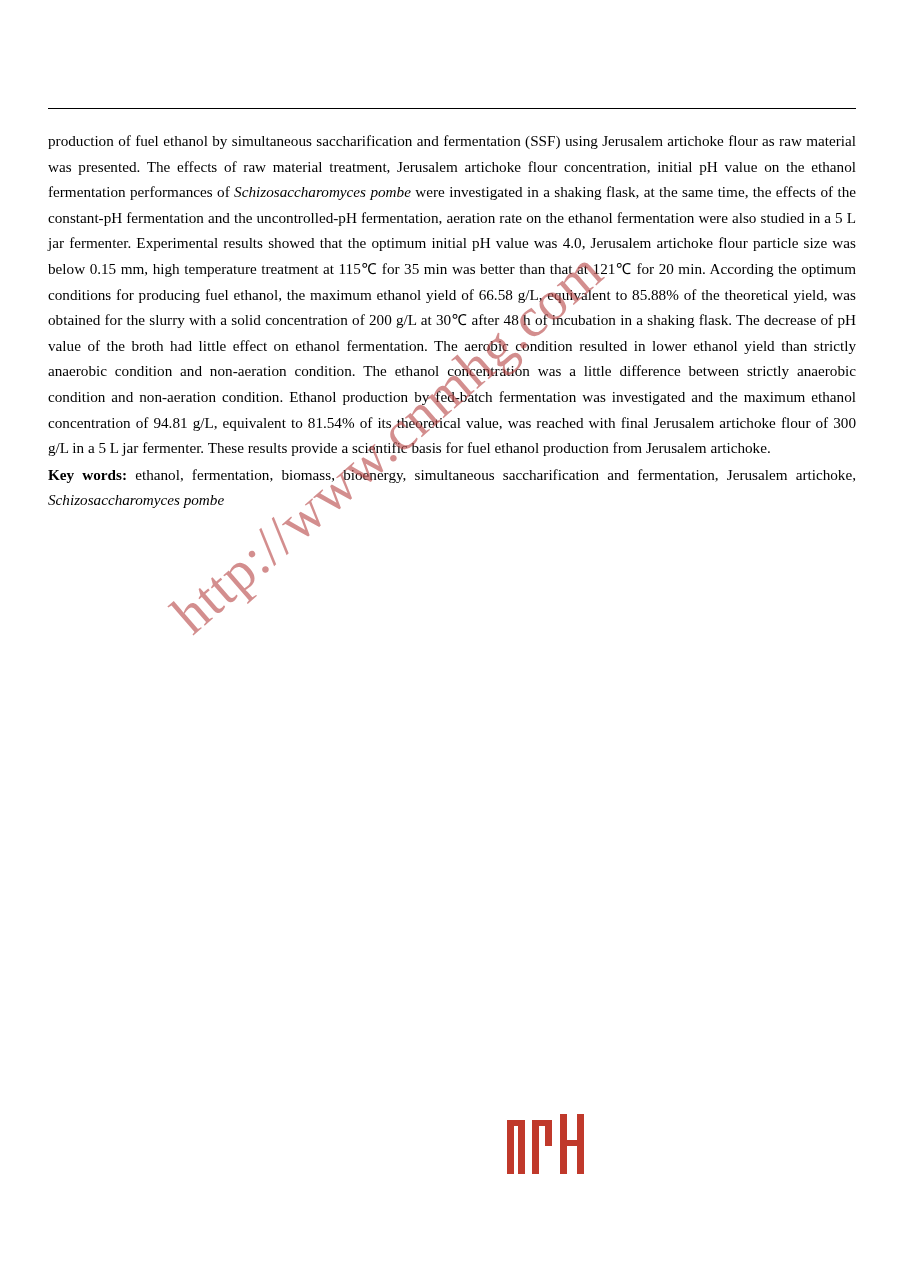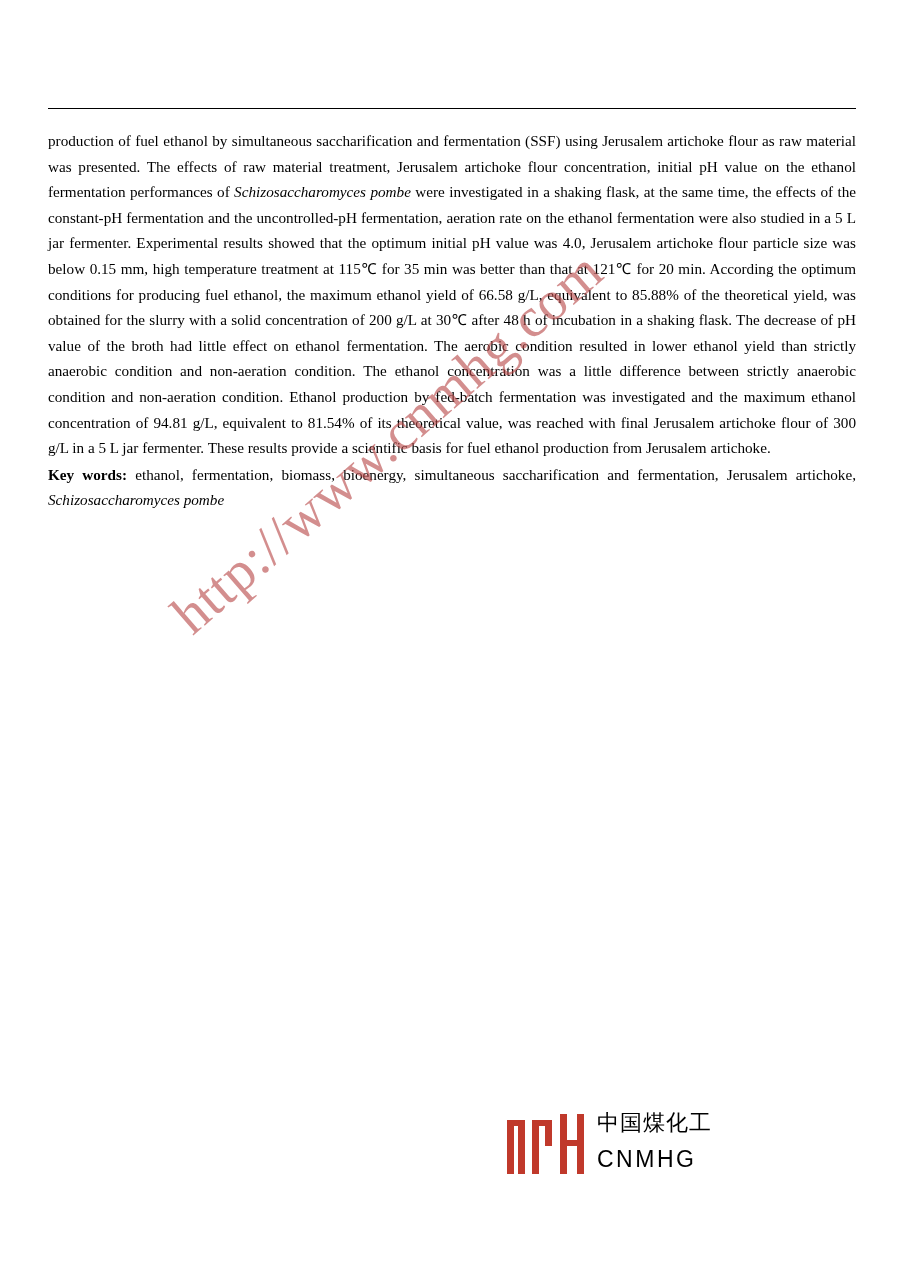--- a/index.html
+++ b/index.html
@@ -170,19 +170,15 @@
       <rect x="2" y="8" width="18" height="6" fill="#c0392b"></rect>
 
       <rect x="27" y="8" width="7" height="54" fill="#c0392b"></rect>
       <rect x="27" y="8" width="20" height="6" fill="#c0392b"></rect>
       <rect x="40" y="8" width="7" height="26" fill="#c0392b"></rect>
 
       <rect x="55" y="2" width="7" height="60" fill="#c0392b"></rect>
       <rect x="72" y="2" width="7" height="60" fill="#c0392b"></rect>
       <rect x="55" y="28" width="24" height="6" fill="#c0392b"></rect>
     </svg>
-    <div class="logo-text">
-      <div class="logo-cn">中国煤化工</div>
-      <div class="logo-en">CNMHG</div>
-    </div>
   </div>
 
 </div>
 
 </body></html>

